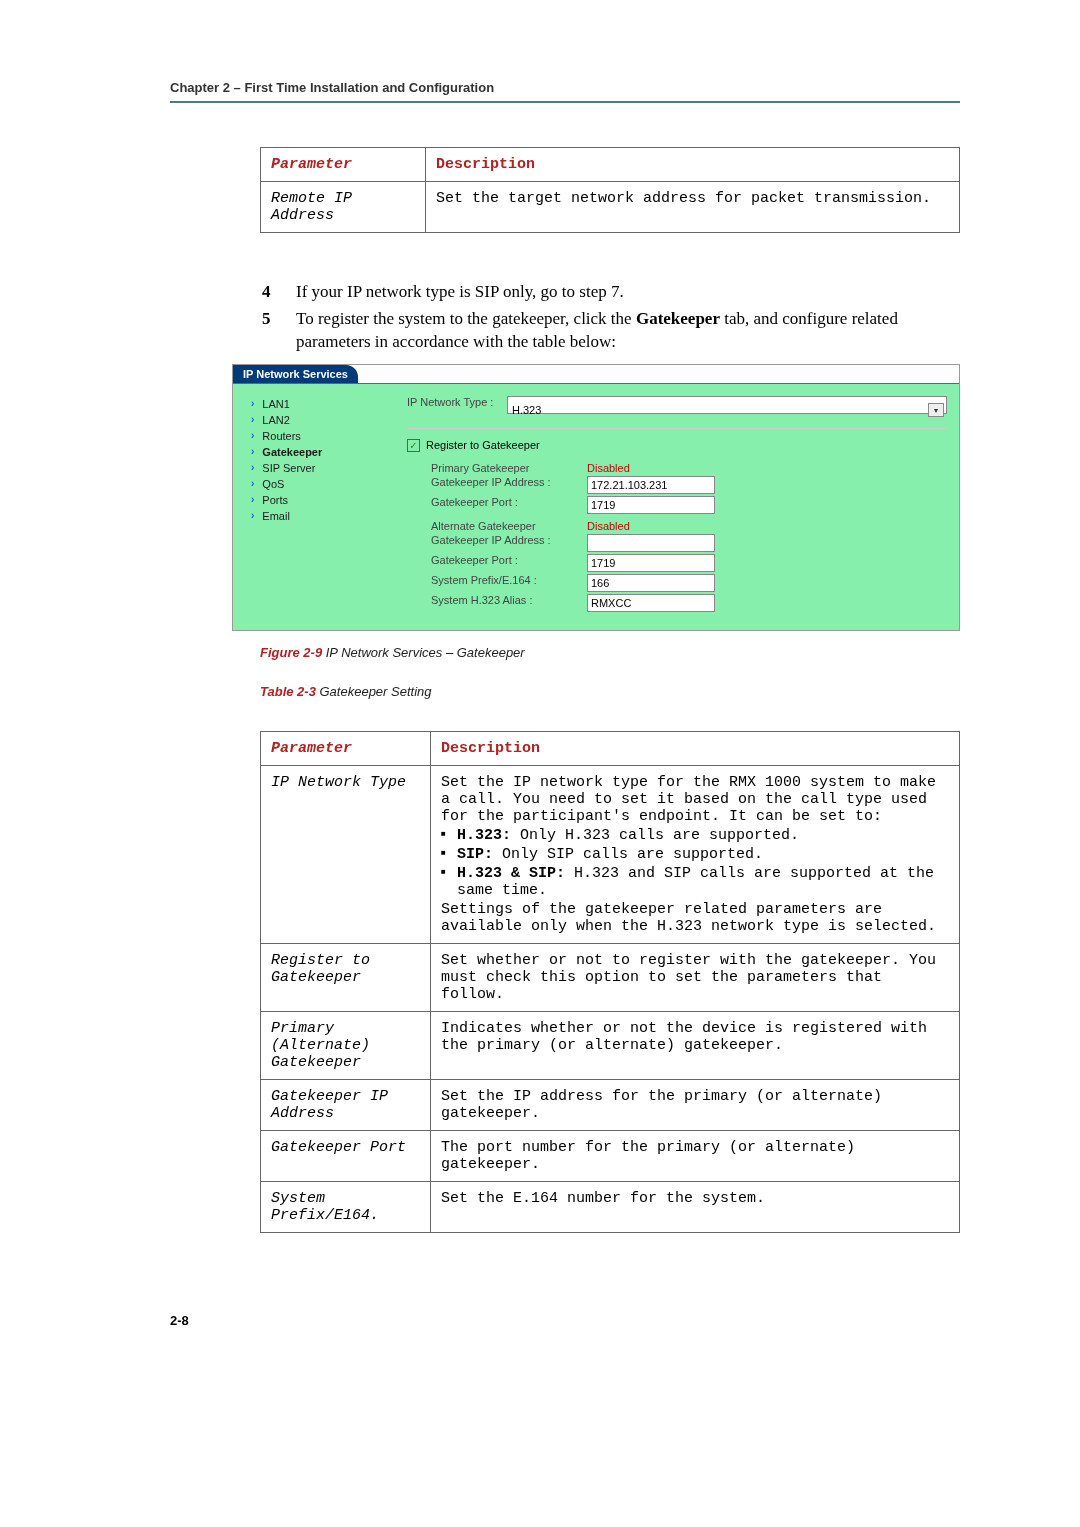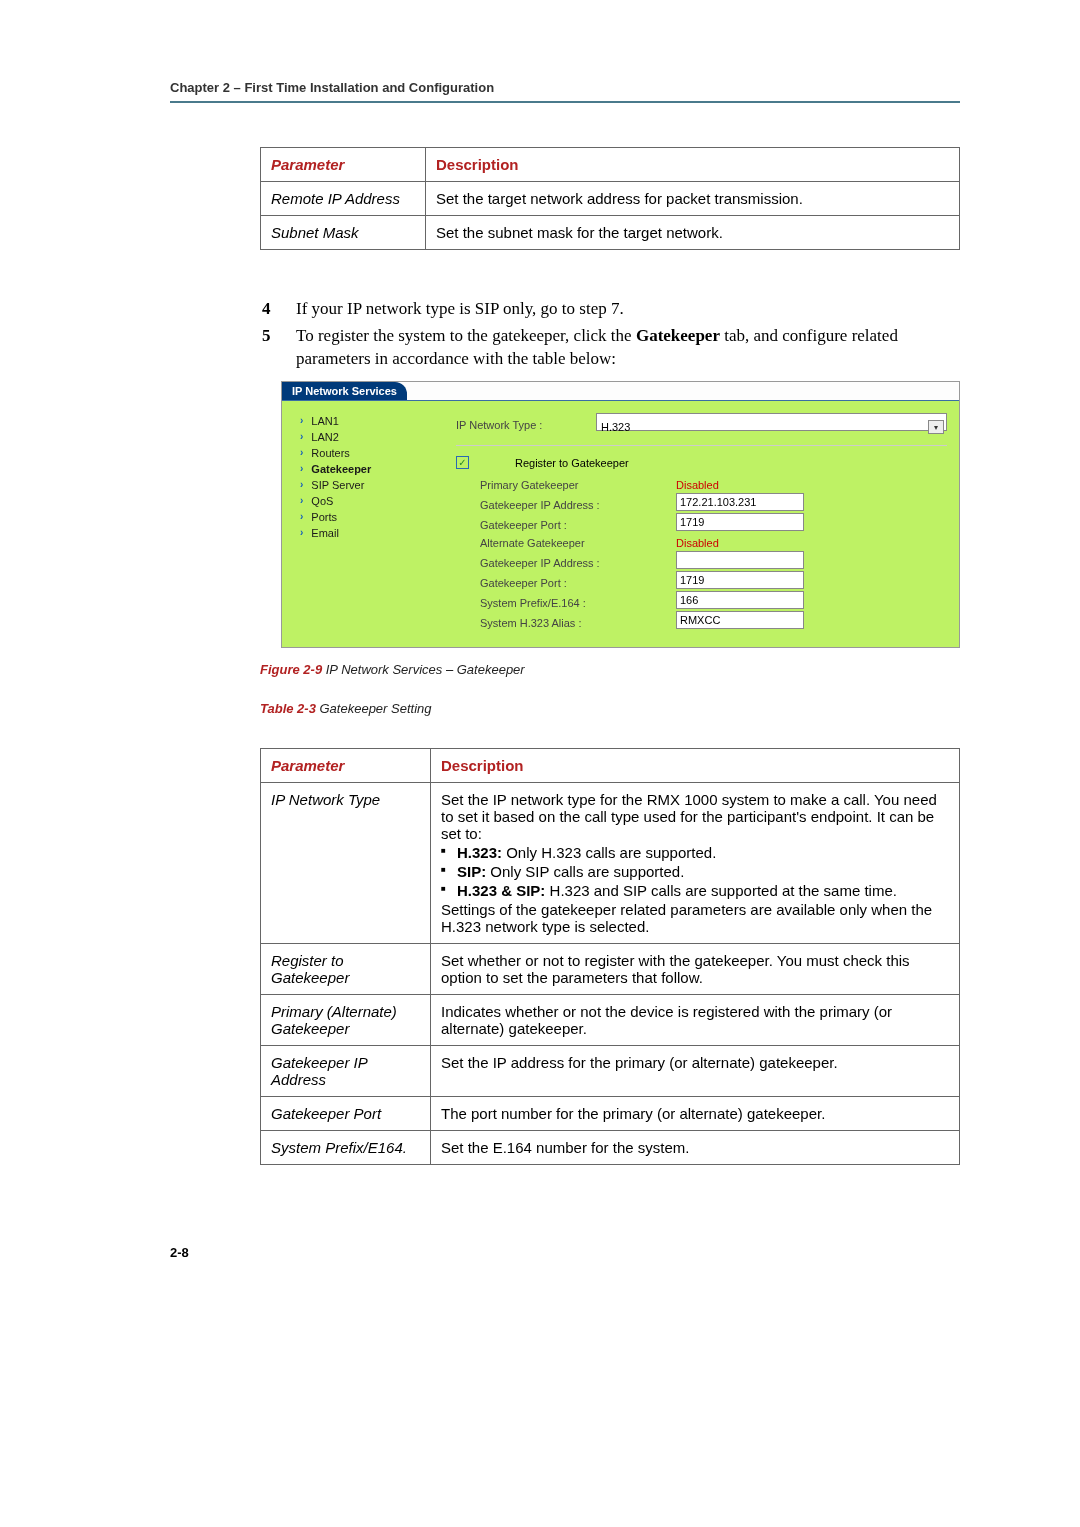--- a/index.html
+++ b/index.html
@@ -17,21 +17,21 @@
     font-size: 13px;
     color: #333;
     padding-bottom: 6px;
     border-bottom: 2px solid #4a7a8c;
     margin-bottom: 44px;
   }
   .table1-wrap { margin-left: 90px; margin-bottom: 48px;}
   table.ptable {
     border-collapse: collapse;
     width: 100%;
-    font-family: Liberation Sans, sans-serif;
+    font-family: Liberation Mono, monospace;
     font-size: 15px;
     margin-top: 32px;
   }
   table.ptable th, table.ptable td {
     border: 1px solid #666;
     text-align: left;
     padding: 8px 10px;
     vertical-align: top;
   }
   table.ptable th {
@@ -39,44 +39,44 @@
     color: #b22222;
     background: #fff;
   }
   .param-col { font-style: italic; width: 165px;}
   .steps { margin-left: 92px; margin-bottom: 10px;}
   .step { display: flex; gap: 18px; margin-bottom: 4px; font-size: 17px; line-height: 1.35;}
   .step-num { font-weight: bold; width: 16px; flex-shrink: 0;}
   .step-text { flex: 1; }
   .bold { font-weight: bold; }
   .dialog {
-    margin-left: 111px;
+    margin-left: 62px;
     border: 1px solid #999;
     font-family: Tahoma, Arial, sans-serif;
     font-size: 11px;
     margin-bottom: 14px;
-    background: #bef264;
+    background: #86efac;
   }
   .dialog-tab {
     display: inline-block;
     background: #003a7a;
     color: #fff;
     font-weight: bold;
     padding: 3px 10px;
     border-top-right-radius: 12px;
     font-size: 11px;
   }
   .dialog-tab-bar { border-bottom: 1px solid #3a6ea5; background: #fdfdfd;}
   .dialog-body { display: flex; padding: 12px 12px 16px 18px; gap: 36px; }
   .nav { width: 120px; }
   .nav-row { display: flex; align-items: center; gap: 8px; padding: 2px 0; font-size: 11px; color: #1a1a1a;}
   .nav-row.active { font-weight: bold; }
   .nav-chev { color: #1560bd; font-weight: bold; font-size: 10px;}
   .form-area { flex: 1; }
-  .form-row { display: flex; align-items: flex-end; margin-bottom: 2px; gap: 40px; }
+  .form-row { display: flex; align-items: flex-start; margin-bottom: 2px; }
   .form-label { width: 180px; color: #444; font-size: 11px; padding-left: 24px;}
   .form-label.l0 { padding-left: 0;}
   .form-input {
     font-family: Tahoma, Arial, sans-serif;
     font-size: 11px;
     border: 1px solid #888;
     padding: 1px 3px;
     width: 128px;
     height: 18px;
   }
@@ -119,24 +119,20 @@
   <table class="ptable">
     <tbody>
         <tr>
       <th class="param-col">Parameter</th>
       <th>Description</th>
     </tr>
     <tr>
       <td class="param-col">Remote IP Address</td>
       <td>Set the target network address for packet transmission.</td>
     </tr>
-    <tr>
-      <td class="param-col">Subnet Mask</td>
-      <td>Set the subnet mask for the target network.</td>
-    </tr>
   </tbody>
     </table>
 </div>
 
 <div class="steps">
   <div class="step">
     <div class="step-num">4</div>
     <div class="step-text">If your IP network type is SIP only, go to step 7.</div>
   </div>
   <div class="step">

